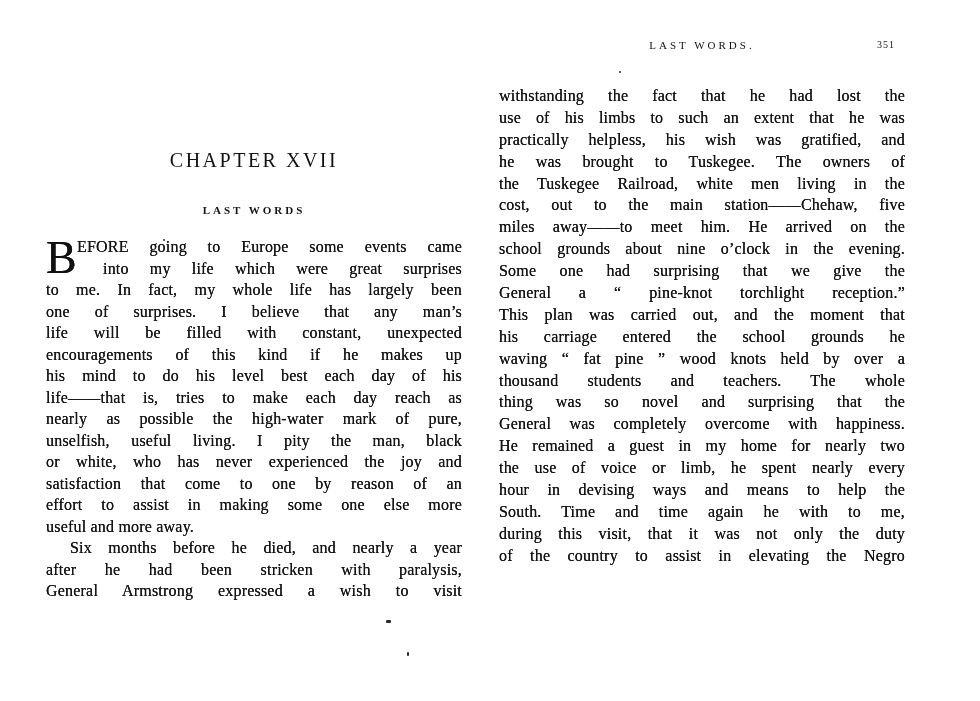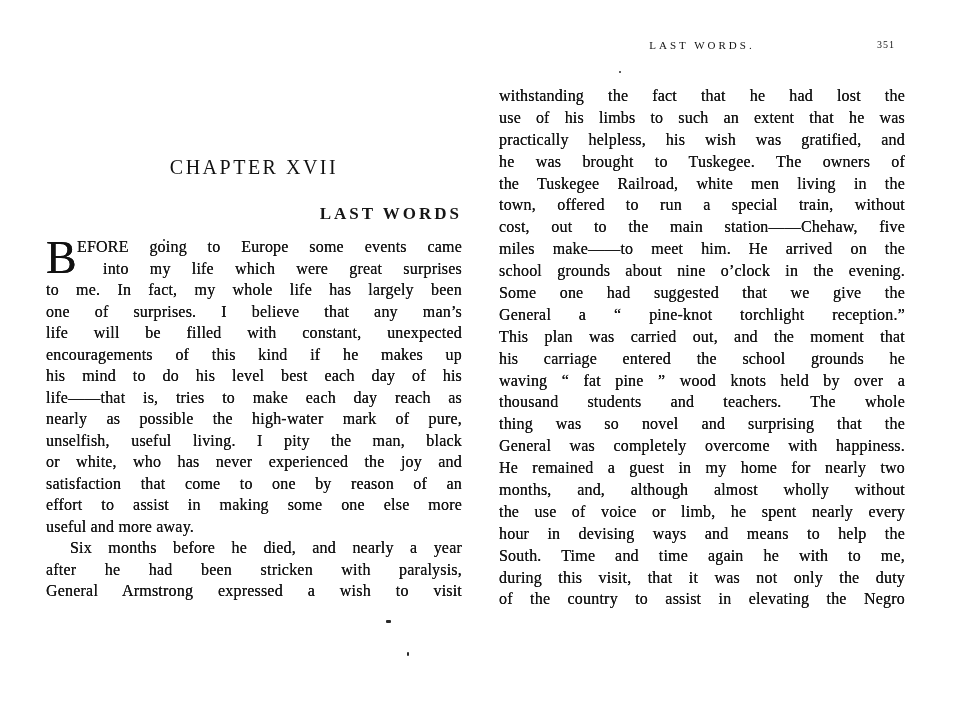--- a/index.html
+++ b/index.html
@@ -18,35 +18,35 @@
   .page-col {
     position: absolute;
     top: 0;
     height: 701px;
   }
   #left-page  { left: 46px;  width: 416px; }
   #right-page { left: 499px; width: 406px; }
 
   .chapter-heading {
     position: absolute;
-    top: 156px;
+    top: 149px;
     left: 0;
     width: 100%;
     text-align: center;
     font-size: 20px;
     letter-spacing: 2.5px;
     color: #121212;
   }
   .section-heading {
     position: absolute;
     top: 204px;
     left: 0;
     width: 100%;
-    text-align: right;
-    font-size: 17px;
+    text-align: center;
+    font-size: 11px;
     font-weight: bold;
     letter-spacing: 3px;
     color: #151515;
   }
   .running-head {
     position: absolute;
     top: 39px;
     left: 0;
     width: 100%;
   }
@@ -143,34 +143,32 @@
   <div class="running-head">
     <span class="running-title">LAST WORDS.</span>
     <span class="page-number">351</span>
   </div>
   <div class="body-text" id="right-body">
     <div class="ln">withstanding the fact that he had lost the</div>
     <div class="ln">use of his limbs to such an extent that he was</div>
     <div class="ln">practically helpless, his wish was gratified, and</div>
     <div class="ln">he was brought to Tuskegee.  The owners of</div>
     <div class="ln">the Tuskegee Railroad, white men living in the</div>
-    <div class="ln">town, offered to run a special train, without</div>
     <div class="ln">cost, out to the main station——Chehaw, five</div>
-    <div class="ln">miles make——to meet him.  He arrived on the</div>
+    <div class="ln">miles away——to meet him.  He arrived on the</div>
     <div class="ln">school grounds about nine o’clock in the evening.</div>
-    <div class="ln">Some one had suggested that we give the</div>
+    <div class="ln">Some one had surprising that we give the</div>
     <div class="ln">General a “ pine-knot torchlight reception.”</div>
     <div class="ln">This plan was carried out, and the moment that</div>
     <div class="ln">his carriage entered the school grounds he</div>
     <div class="ln">waving “ fat pine ” wood knots held by over a</div>
     <div class="ln">thousand students and teachers.  The whole</div>
     <div class="ln">thing was so novel and surprising that the</div>
     <div class="ln">General was completely overcome with happiness.</div>
     <div class="ln">He remained a guest in my home for nearly two</div>
-    <div class="ln">months, and, although almost wholly without</div>
     <div class="ln">the use of voice or limb, he spent nearly every</div>
     <div class="ln">hour in devising ways and means to help the</div>
     <div class="ln">South.  Time and time again he with to me,</div>
     <div class="ln">during this visit, that it was not only the duty</div>
     <div class="ln">of the country to assist in elevating the Negro</div>
   </div>
 </div>
 
 <div class="speck" id="speck-1"></div>
 <div class="speck" id="speck-2"></div>

